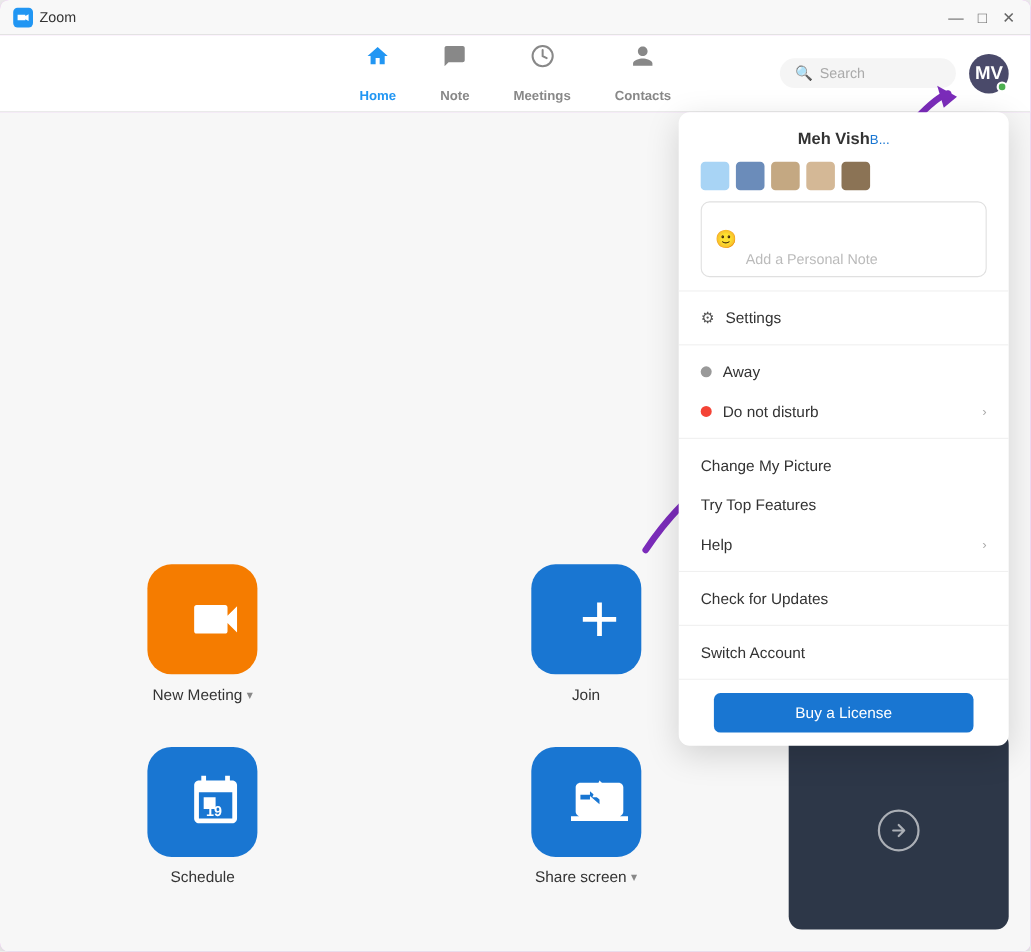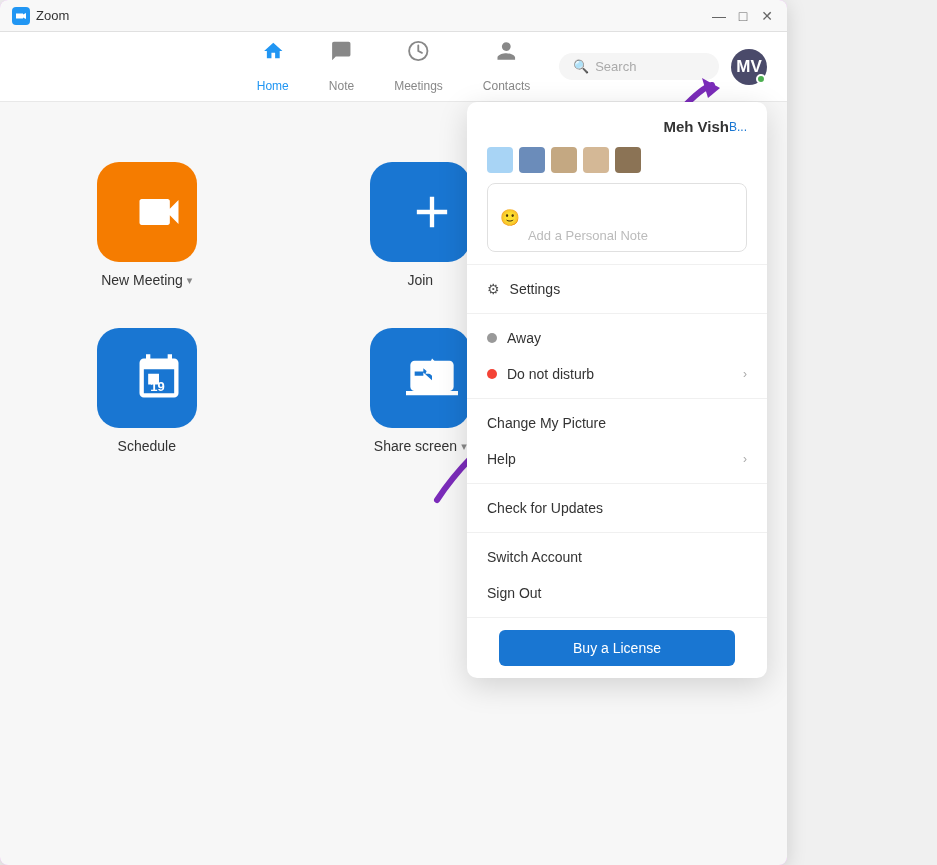--- a/index.html
+++ b/index.html
@@ -5,21 +5,21 @@
     * { margin: 0; padding: 0; box-sizing: border-box; }
     body {
       width: 937px;
       height: 865px;
       font-family: -apple-system, BlinkMacSystemFont, 'Segoe UI', sans-serif;
       background: #f0f0f0;
       overflow: hidden;
     }
 
     .window {
-      width: 787px;
+      width: 937px;
       height: 865px;
       background: #f0abfc;
       border-radius: 8px;
       overflow: hidden;
       position: relative;
       box-shadow: 0 4px 20px rgba(0,0,0,0.15);
     }
 
     
     .title-bar {
@@ -90,20 +90,21 @@
     }
     .nav-tab {
       display: flex;
       flex-direction: column;
       align-items: center;
       gap: 12px;
       padding: 8px 20px;
       cursor: pointer;
       color: #888;
       font-size: 12px;
+      font-weight: bold;
     }
     .nav-tab.active {
       color: #2196f3;
     }
     .nav-tab-icon {
       font-size: 20px;
     }
     .nav-right {
       position: absolute;
       right: 20px;
@@ -151,20 +152,21 @@
       bottom: 1px;
       right: 1px;
       border: 2px solid #fff;
     }
 
     
     .main-content {
       display: flex;
       height: calc(865px - 32px - 70px);
       background: #f7f7f7;
+      align-items: flex-end;
     }
 
     
     .left-panel {
       flex: 1;
       padding: 60px 40px;
       display: flex;
       flex-direction: column;
       gap: 40px;
     }
@@ -235,21 +237,21 @@
       z-index: 100;
       overflow: hidden;
     }
     .dropdown-header {
       padding: 16px 20px 12px;
       border-bottom: 1px solid #f0f0f0;
     }
     .dropdown-user-row {
       display: flex;
       align-items: center;
-      justify-content: flex-end;
+      justify-content: center;
       margin-bottom: 12px;
     }
     .dropdown-username {
       font-size: 15px;
       font-weight: 600;
       color: #333;
     }
     .dropdown-badge {
       font-size: 12px;
       color: #1976d2;
@@ -543,40 +545,40 @@
         </div>
         <span class="chevron-right">›</span>
       </div>
     </div>
 
     <div class="dropdown-section">
       <div class="dropdown-item">
         <span>Change My Picture</span>
       </div>
       <div class="dropdown-item">
+        <span>Try Top Features</span>
+      </div>
+      <div class="dropdown-item">
         <div class="dropdown-item-left">
           <span>Help</span>
         </div>
         <span class="chevron-right">›</span>
       </div>
     </div>
 
     <div class="dropdown-section">
       <div class="dropdown-item">
         <span>Check for Updates</span>
       </div>
     </div>
 
     <div class="dropdown-section">
       <div class="dropdown-item">
         <span>Switch Account</span>
       </div>
-      <div class="dropdown-item">
-        <span>Sign Out</span>
-      </div>
     </div>
 
     <div class="dropdown-footer">
       <button class="buy-license-btn">Buy a License</button>
     </div>
   </div>
 
 </div>
 
 </body></html>

